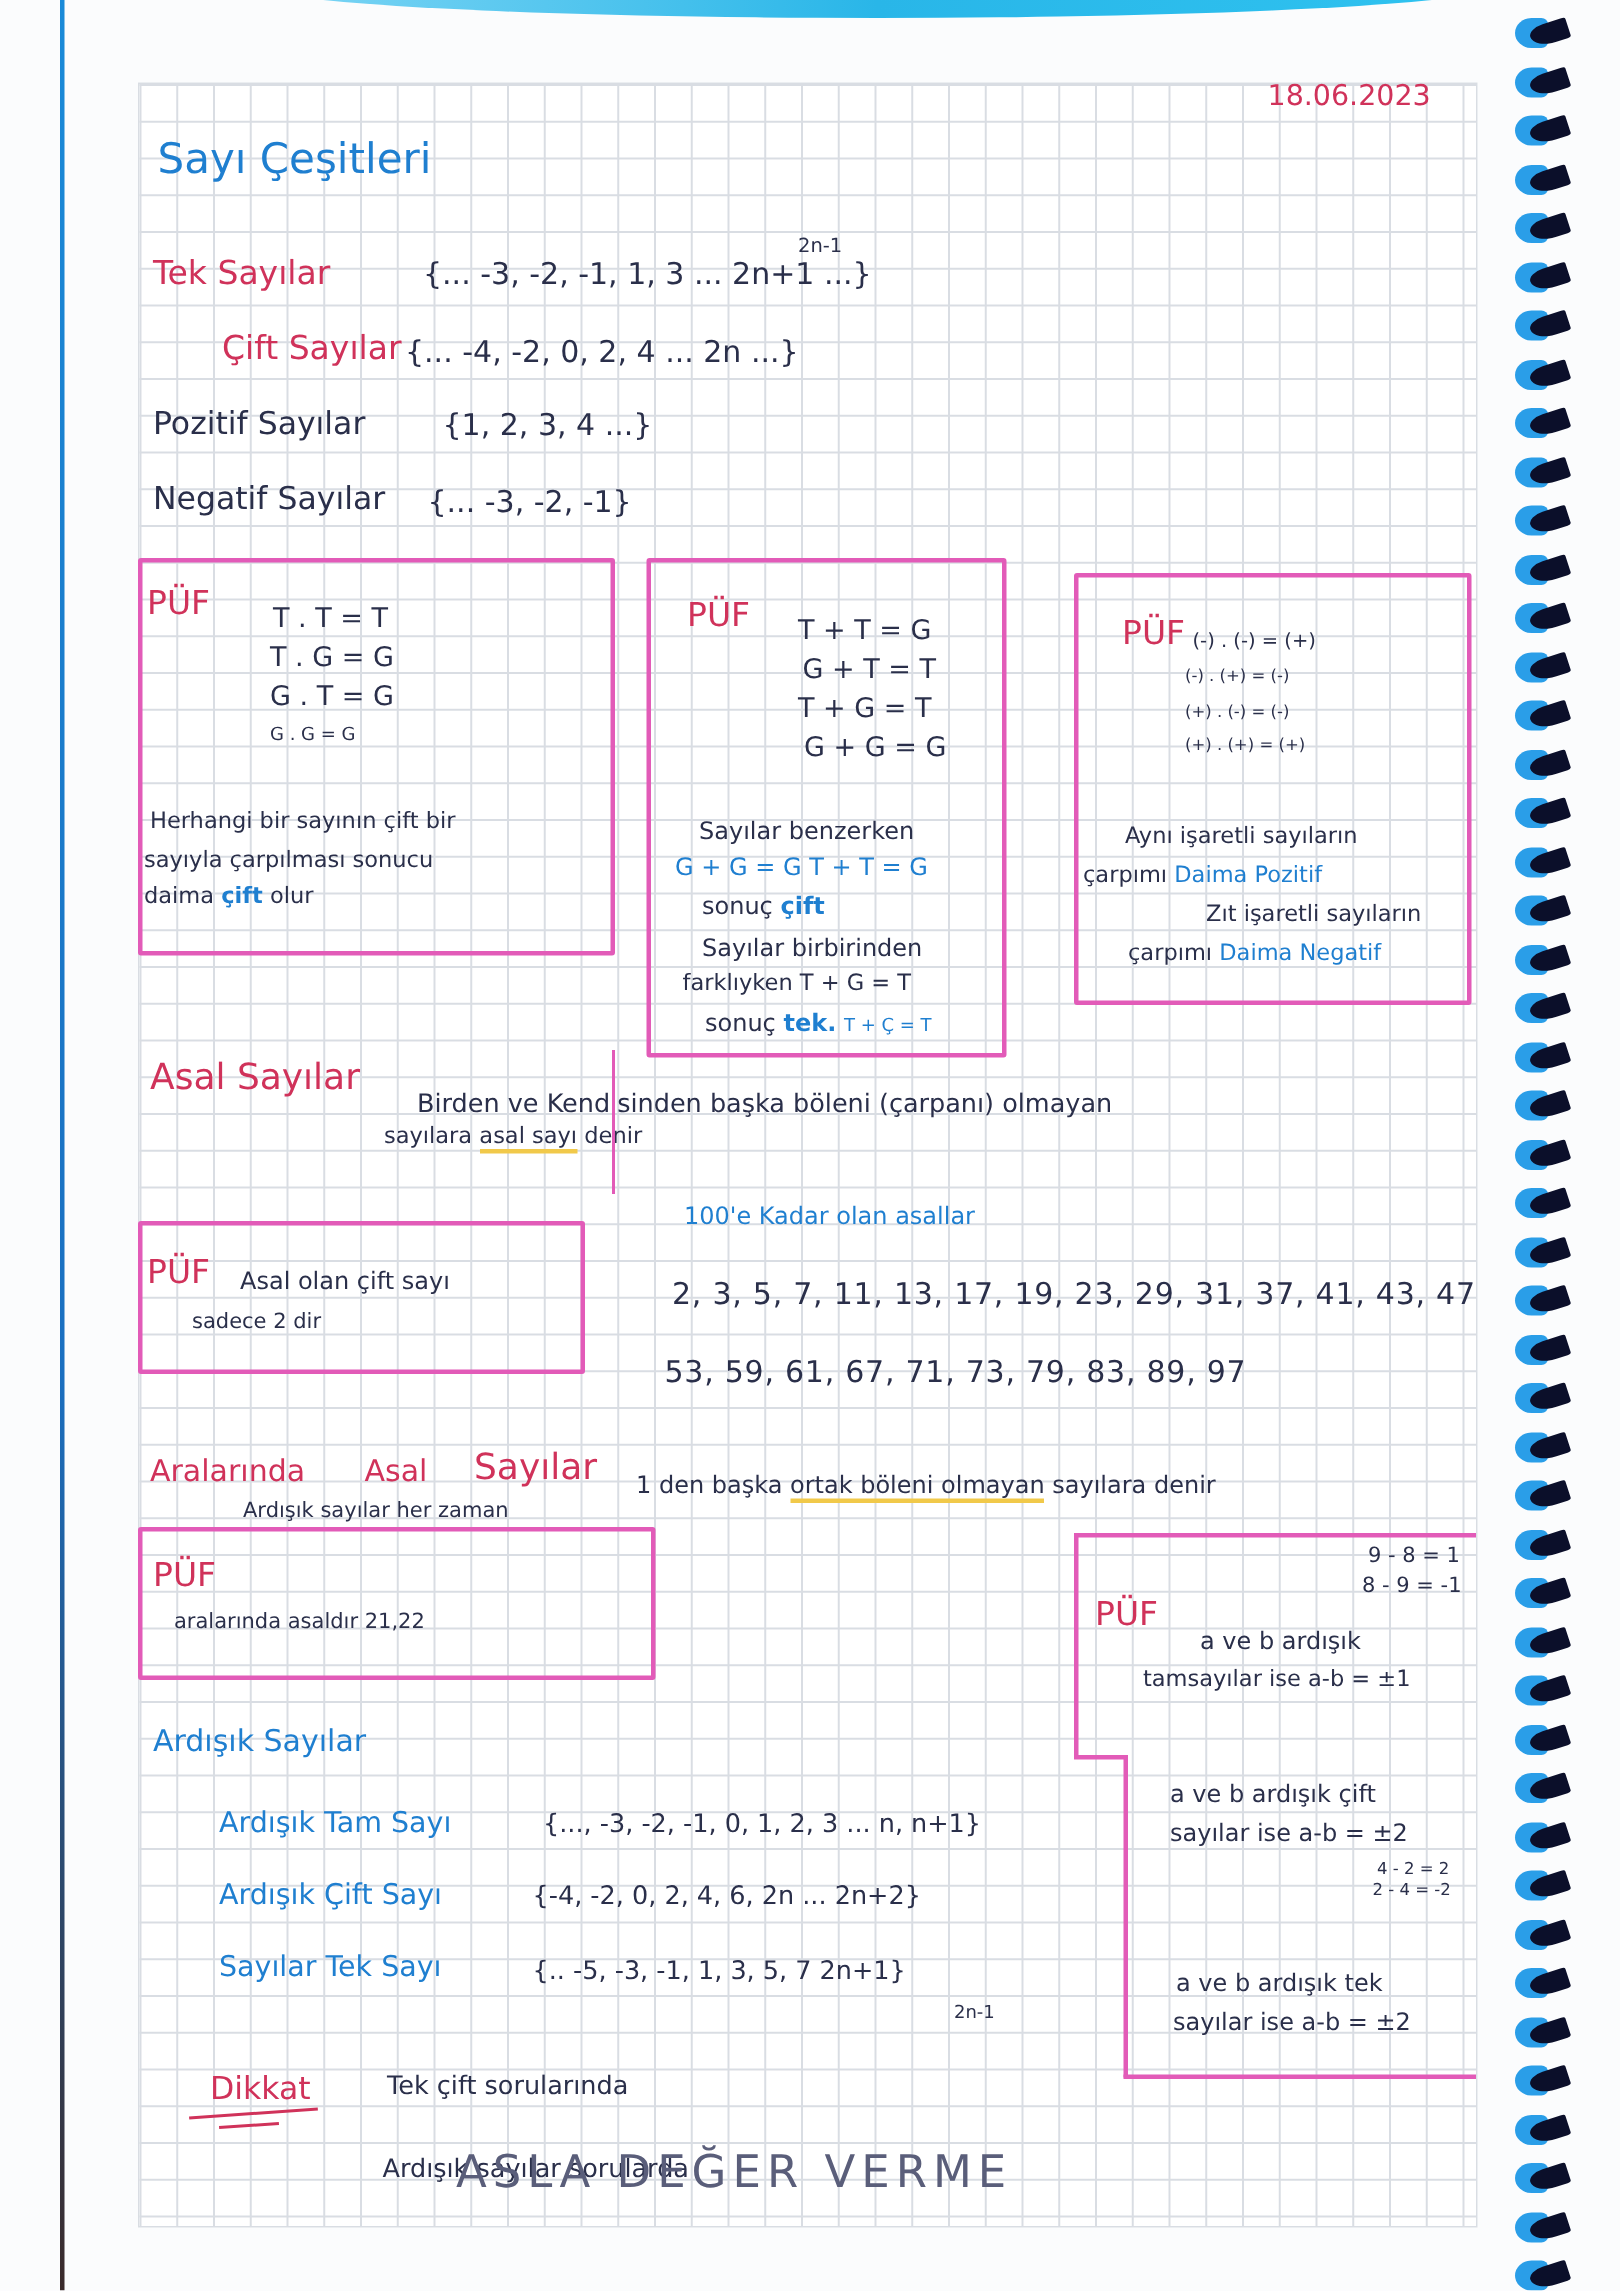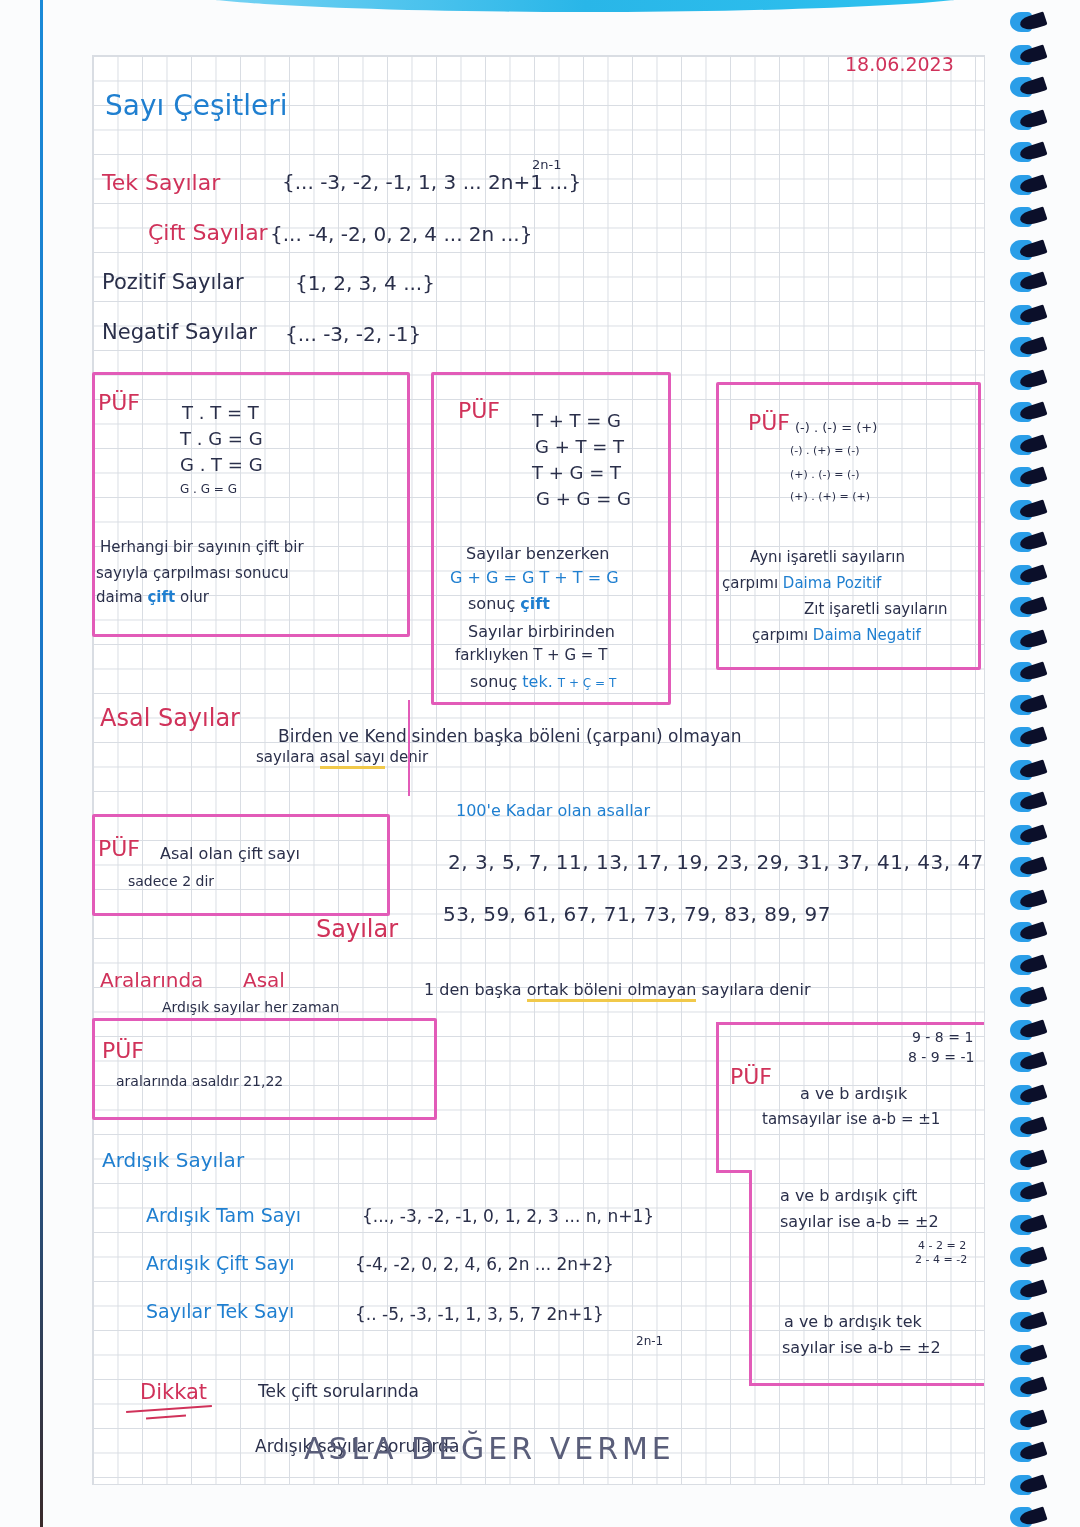--- a/index.html
+++ b/index.html
@@ -281,21 +281,21 @@
 <div class="hw ink" style="left:466px;top:546px;font-size:16px;">Sayılar benzerken</div>
 <div class="hw blue" style="left:450px;top:570px;font-size:16px;">G + G = G     T + T = G</div>
 <div class="hw ink" style="left:468px;top:596px;font-size:16px;">
   <span>sonuç</span>
   <span class="blue" style="font-weight:bold;">çift</span>
 </div>
 <div class="hw ink" style="left:468px;top:624px;font-size:16px;">Sayılar birbirinden</div>
 <div class="hw ink" style="left:455px;top:648px;font-size:15px;">farklıyken  T + G = T</div>
 <div class="hw ink" style="left:470px;top:674px;font-size:16px;">
   <span>sonuç</span>
-  <span class="blue" style="font-weight:normal;margin-top:30px;">tek.</span>
+  <span class="blue" style="font-weight:bold;margin-top:30px;">tek.</span>
   <span class="blue" style="font-size:12px;">T + Ç = T</span>
 </div>
 
 <div class="pink-box" style="left:716px;top:382px;width:265px;height:288px;"></div>
 <div class="puf" style="left:748px;top:412px;">PÜF</div>
 <div>
   <div class="hw ink" style="left:795px;top:421px;font-size:13px;">(-) . (-) = (+)</div>
   <div class="hw ink" style="left:790px;top:445px;font-size:11px;">(-) . (+) = (-)</div>
   <div class="hw ink" style="left:790px;top:469px;font-size:11px;">(+) . (-) = (-)</div>
   <div class="hw ink" style="left:790px;top:491px;font-size:11px;">(+) . (+) = (+)</div>
@@ -325,21 +325,21 @@
 <div class="hw ink" style="left:443px;top:904px;font-size:20px;letter-spacing:0.5px;">53, 59, 61, 67, 71, 73, 79, 83, 89, 97</div>
 
 <div class="pink-box" style="left:92px;top:814px;width:298px;height:102px;"></div>
 <div class="puf" style="left:98px;top:838px;">PÜF</div>
 <div class="hw ink" style="left:160px;top:846px;font-size:16px;">Asal olan çift sayı</div>
 <div class="hw ink" style="left:128px;top:874px;font-size:14px;">sadece 2 dir</div>
 
 <div>
   <span class="hw red" style="left:100px;top:970px;font-size:20px;">Aralarında</span>
   <span class="hw red" style="left:243px;top:970px;font-size:20px;">Asal</span>
-  <span class="hw red" style="left:316px;top:917px;font-size:24px;">Sayılar</span>
+  <span class="hw red" style="left:316px;top:966px;font-size:24px;">Sayılar</span>
 </div>
 <div class="hw ink" style="left:424px;top:982px;font-size:16px;">
   <span>1 den başka</span>
   <span class="hl">ortak böleni olmayan</span>
   <span>sayılara denir</span>
 </div>
 
 <div class="pink-box" style="left:92px;top:1018px;width:345px;height:102px;"></div>
 <div class="puf" style="left:102px;top:1040px;">PÜF</div>
 <div class="hw ink" style="left:162px;top:1000px;font-size:14px;">Ardışık sayılar her zaman</div>

